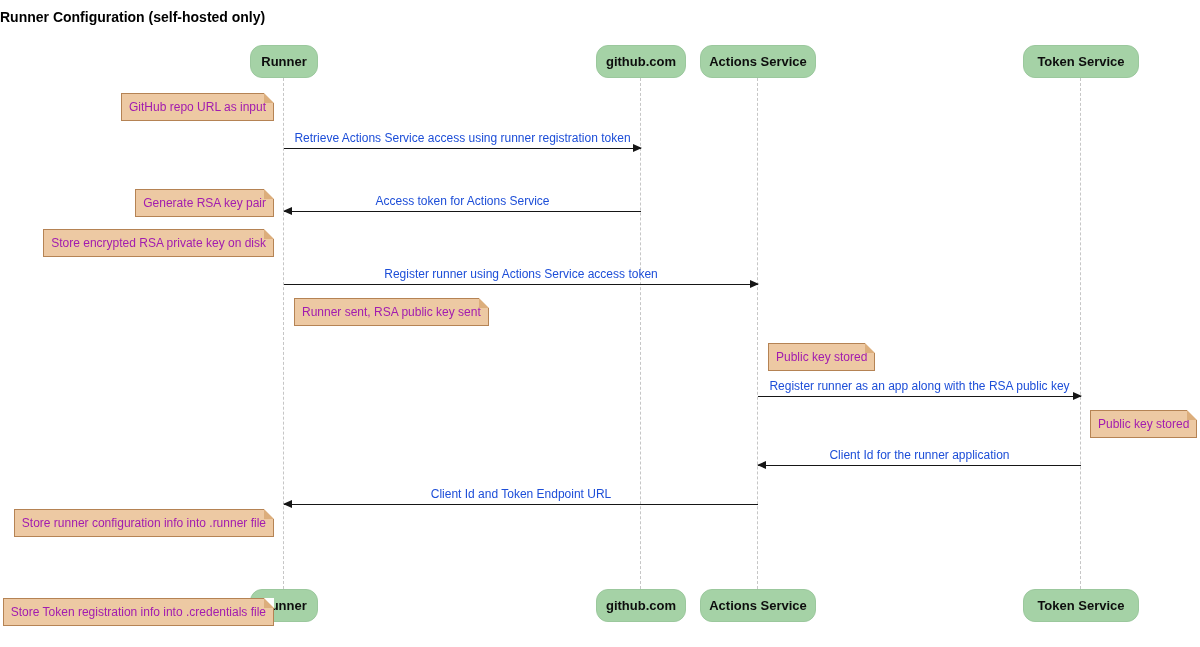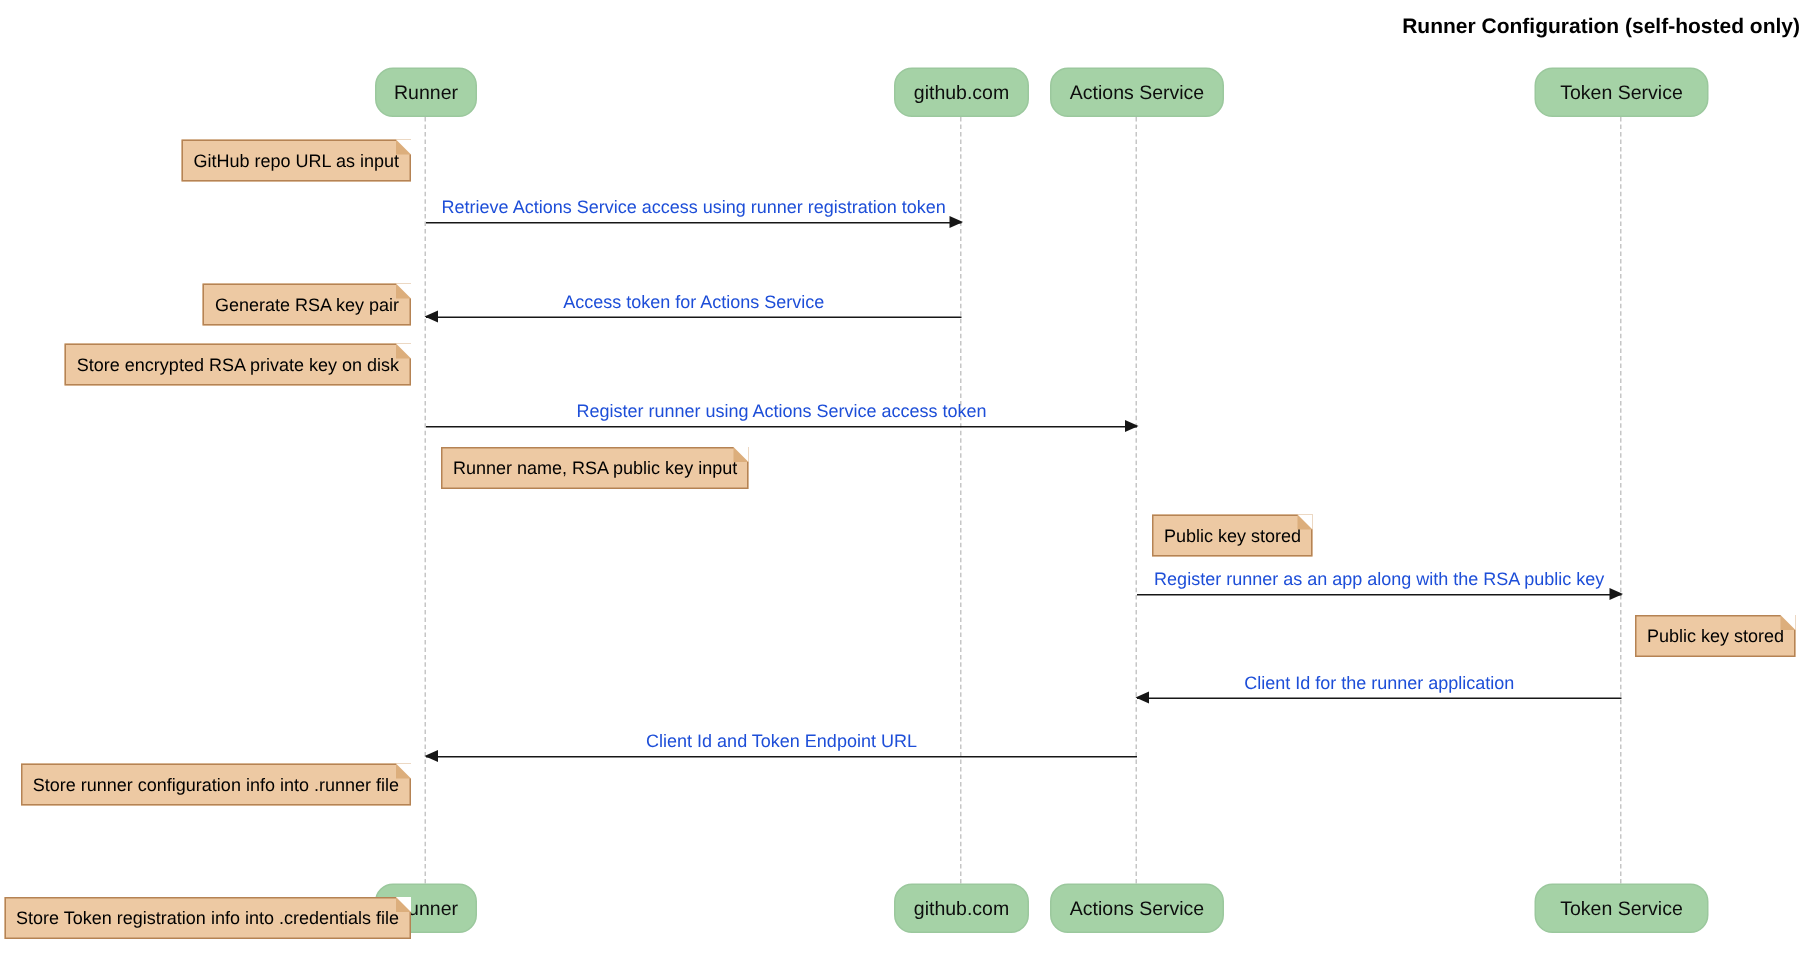--- a/index.html
+++ b/index.html
@@ -8,21 +8,21 @@
     width: 1200px;
     height: 647px;
     background: #ffffff;
     font-family: "Liberation Sans", sans-serif;
     overflow: hidden;
   }
   .title {
     position: absolute;
     top: 9px; left: 0;
     width: 1200px;
-    text-align: right;
+    text-align: left;
     font-size: 14px;
     font-weight: bold;
     color: #000;
   }
   .lifeline {
     position: absolute;
     top: 78px;
     height: 511px;
     width: 0;
     border-left: 1px dashed #c6c6c6;
@@ -35,20 +35,21 @@
     border: 1px solid #9bc89d;
     border-radius: 12px;
     box-sizing: border-box;
     display: flex;
     align-items: center;
     justify-content: center;
     font-size: 13px;
     color: #0d0d0d;
     z-index: 2;
     white-space: nowrap;
+    font-weight: bold;
   }
   .msg { position: absolute; z-index: 1; }
   .msg-text {
     font-size: 12px;
     color: #1d4ed8;
     text-align: center;
     white-space: nowrap;
     line-height: 13px;
     margin-bottom: 3px;
   }
@@ -77,21 +78,21 @@
   }
   .note {
     position: absolute;
     height: 28px;
     box-sizing: border-box;
     background: #edc9a3;
     border: 1px solid #b58354;
     padding: 5px 7px;
     font-size: 12px;
     line-height: 16px;
-    color: #000000;
+    color: #a21caf;
     white-space: nowrap;
     z-index: 2;
   }
   .note::before {
     content: "";
     position: absolute;
     top: -1px; right: -1px;
     width: 0; height: 0;
     border-style: solid;
     border-width: 0 10px 10px 0;
@@ -141,19 +142,19 @@
     <div class="msg-line"></div>
   </div>
   <div class="msg dir-left" style="left:284px; top:488px; width:474px;">
     <div class="msg-text">Client Id and Token Endpoint URL</div>
     <div class="msg-line"></div>
   </div>
 
   <div class="note" style="right:926px; top:93px;">GitHub repo URL as input</div>
   <div class="note" style="right:926px; top:189px;">Generate RSA key pair</div>
   <div class="note" style="right:926px; top:229px;">Store encrypted RSA private key on disk</div>
-  <div class="note" style="left:294px; top:298px;">Runner name, RSA public key input</div>
+  <div class="note" style="left:294px; top:298px;">Runner sent, RSA public key sent</div>
   <div class="note" style="left:768px; top:343px;">Public key stored</div>
   <div class="note" style="left:1090px; top:410px;">Public key stored</div>
   <div class="note" style="right:926px; top:509px;">Store runner configuration info into .runner file</div>
   <div class="note" style="right:926px; top:550px;margin-top:48px;">Store Token registration info into .credentials file</div>
 
 </div>
 
 </body></html>

